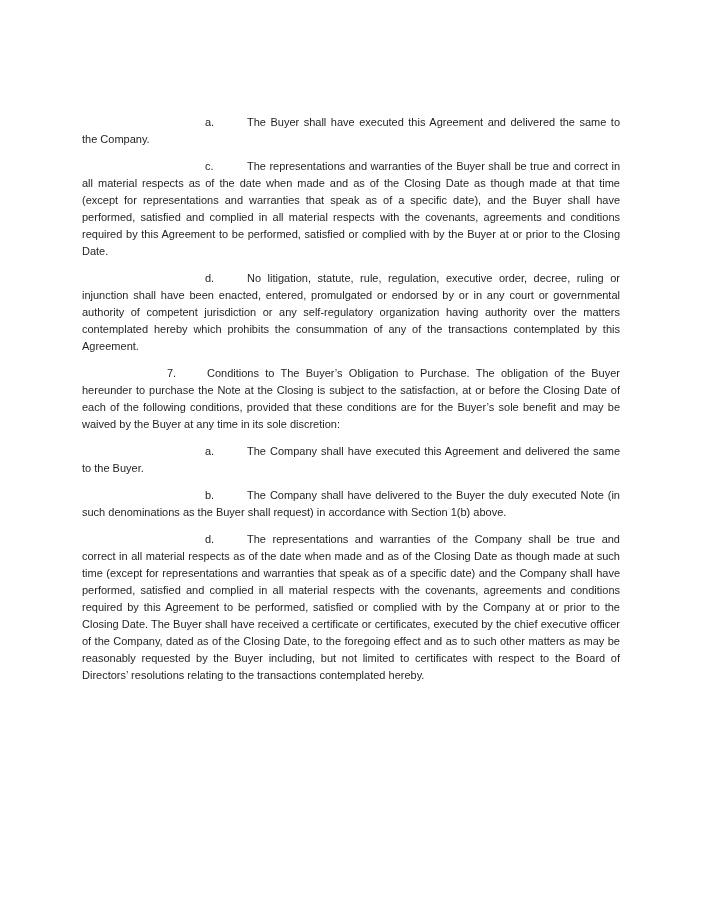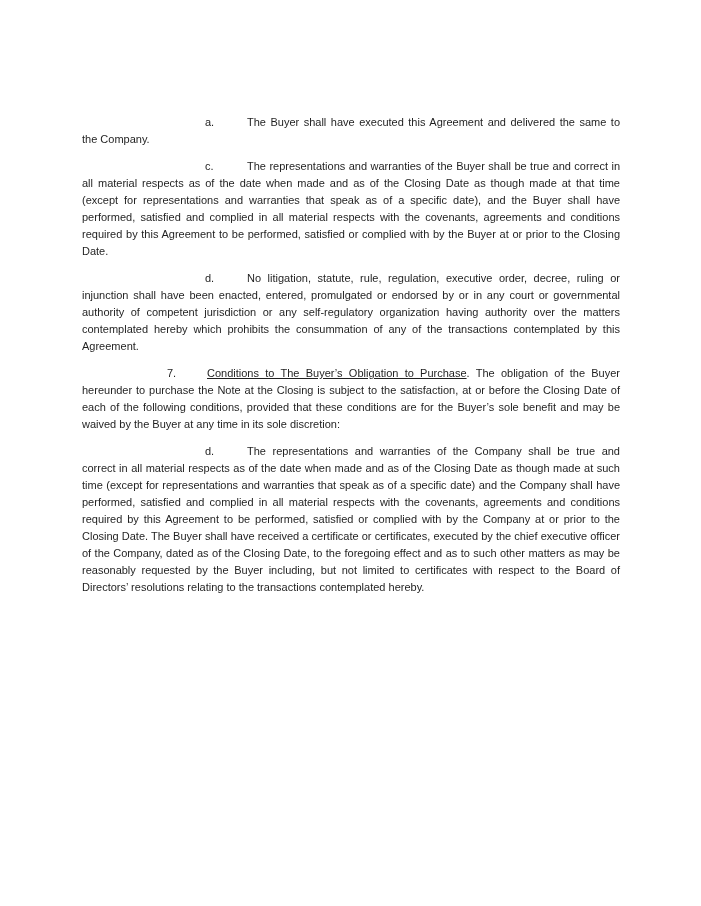--- a/index.html
+++ b/index.html
@@ -33,21 +33,21 @@
     display: inline-block;
     height: 1px;
   }
   .tab-item { width: 123px; }
   .tab-section { width: 85px; }
   .label {
     display: inline-block;
   }
   .label-item { width: 42px; }
   .label-section { width: 40px; }
-  .u { text-decoration: underline; }
+  .u { }
   .footer {
     position: absolute;
     top: 849px;
     left: 0;
     width: 701px;
     text-align: center;
     font-size: 11.5px;
     line-height: 16px;
   }
 </style>
@@ -59,21 +59,23 @@
 
     <p class="para"><span class="tab tab-item"></span><span class="label label-item">a.</span><span>The Buyer shall have executed this Agreement and delivered the same to the Company.</span></p>
 
 
     <p class="para"><span class="tab tab-item"></span><span class="label label-item">c.</span><span>The representations and warranties of the Buyer shall be true and correct in all material respects as of the date when made and as of the Closing Date as though made at that time (except for representations and warranties that speak as of a specific date), and the Buyer shall have performed, satisfied and complied in all material respects with the covenants, agreements and conditions required by this Agreement to be performed, satisfied or complied with by the Buyer at or prior to the Closing Date.</span></p>
 
     <p class="para"><span class="tab tab-item"></span><span class="label label-item">d.</span><span>No litigation, statute, rule, regulation, executive order, decree, ruling or injunction shall have been enacted, entered, promulgated or endorsed by or in any court or governmental authority of competent jurisdiction or any self-regulatory organization having authority over the matters contemplated hereby which prohibits the consummation of any of the transactions contemplated by this Agreement.</span></p>
 
     <p class="para"><span class="tab tab-section"></span><span class="label label-section">7.</span><span class="u">Conditions to The Buyer’s Obligation to Purchase</span><span>.</span> <span>The obligation of the Buyer hereunder to purchase the Note at the Closing is subject to the satisfaction, at or before the Closing Date of each of the following conditions, provided that these conditions are for the Buyer’s sole benefit and may be waived by the Buyer at any time in its sole discretion:</span></p>
 
+    <p class="para"><span class="tab tab-item"></span><span class="label label-item">a.</span><span>The Company shall have executed this Agreement and delivered the same to the Buyer.</span></p>
 
+    <p class="para"><span class="tab tab-item"></span><span class="label label-item">b.</span><span>The Company shall have delivered to the Buyer the duly executed Note (in such denominations as the Buyer shall request) in accordance with Section 1(b) above.</span></p>
 
 
     <p class="para"><span class="tab tab-item"></span><span class="label label-item">d.</span><span>The representations and warranties of the Company shall be true and correct in all material respects as of the date when made and as of the Closing Date as though made at such time (except for representations and warranties that speak as of a specific date) and the Company shall have performed, satisfied and complied in all material respects with the covenants, agreements and conditions required by this Agreement to be performed, satisfied or complied with by the Company at or prior to the Closing Date.  The Buyer shall have received a certificate or certificates, executed by the chief executive officer of the Company, dated as of the Closing Date, to the foregoing effect and as to such other matters as may be reasonably requested by the Buyer including, but not limited to certificates with respect to the Board of Directors’ resolutions relating to the transactions contemplated hereby.</span></p>
 
   </div>
 
   <div class="footer">
     <span>8</span>
   </div>
 </div>

